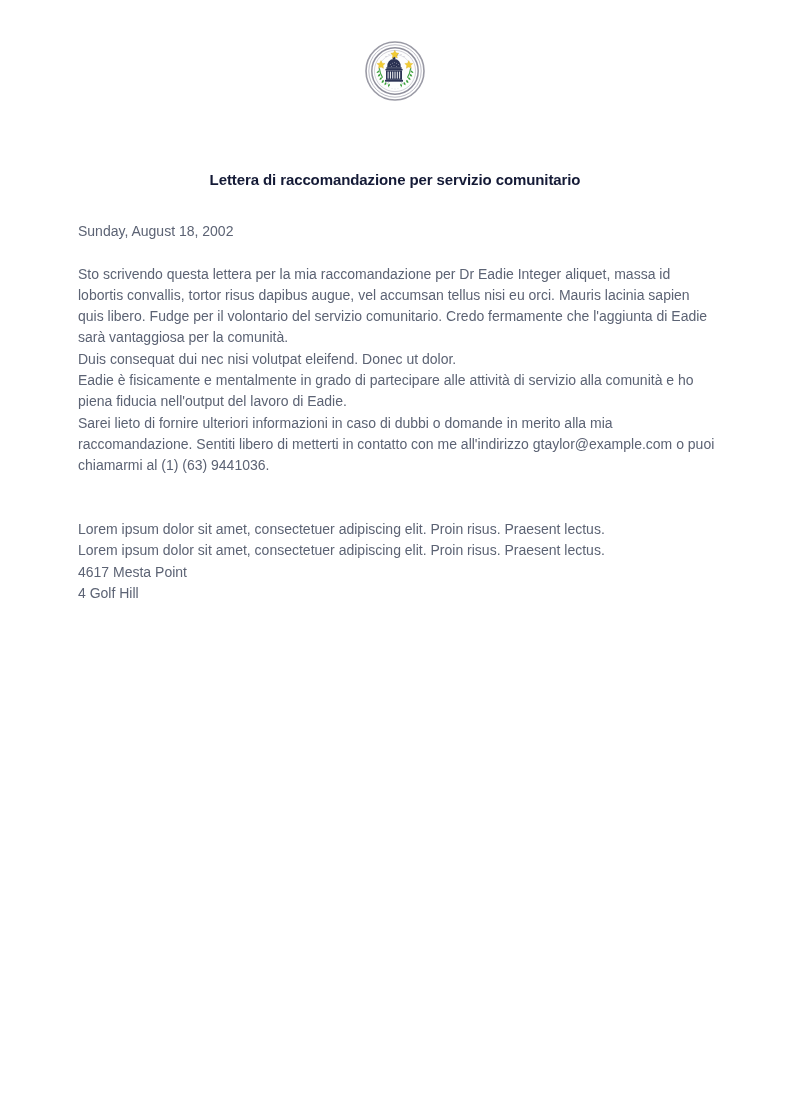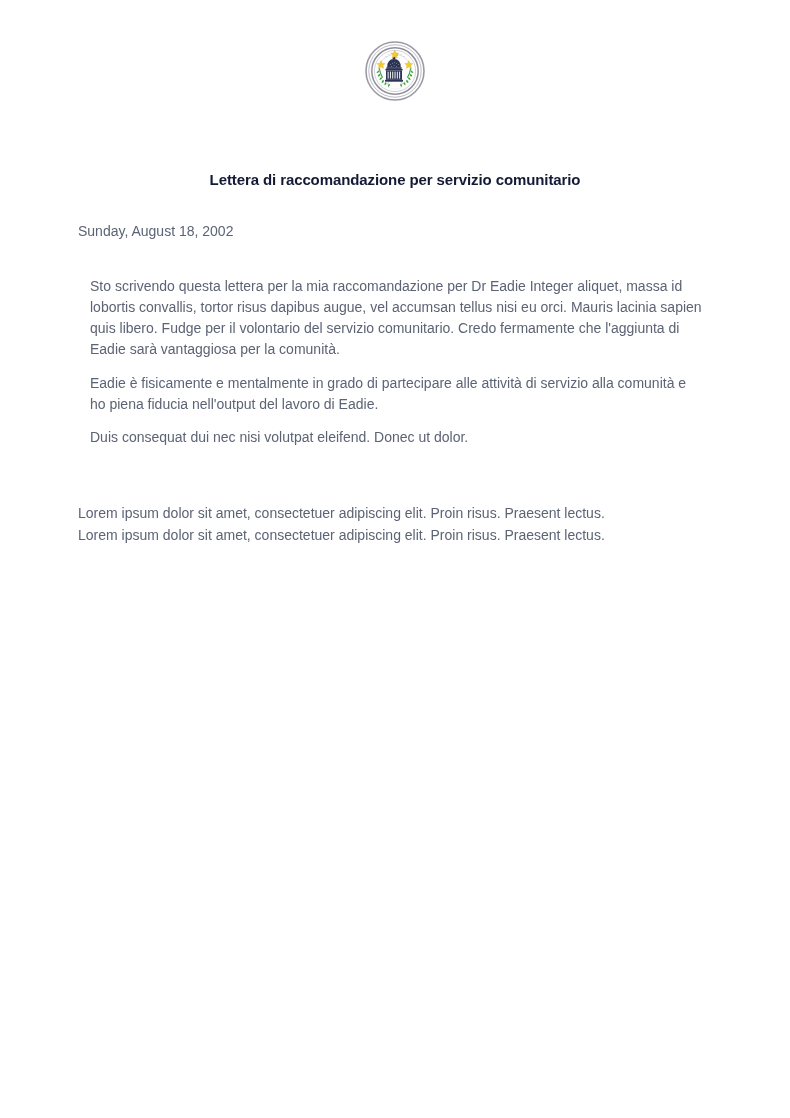--- a/index.html
+++ b/index.html
@@ -45,21 +45,21 @@
   .body-block {
     position: absolute;
     left: 78px;
     top: 221px;
     width: 638px;
     font-size: 14px;
     line-height: 21.3px;
     color: #5c6374;
   }
   .para {
-    margin: 12px;
+    margin: 0;
   }
   .spacer {
     height: 21.3px;
   }
   .line {
     margin: 0;
   }
 </style>
 </head>
 <body>
@@ -139,21 +139,24 @@
       </g>
     </svg>
   </div>
 
   <h1 class="doc-title">Lettera di raccomandazione per servizio comunitario</h1>
 
   <div class="body-block">
     <p class="line">Sunday, August 18, 2002</p>
     <div class="spacer"></div>
     <p class="para">Sto scrivendo questa lettera per la mia raccomandazione per Dr Eadie Integer aliquet, massa id lobortis convallis, tortor risus dapibus augue, vel accumsan tellus nisi eu orci. Mauris lacinia sapien quis libero. Fudge per il volontario del servizio comunitario. Credo fermamente che l'aggiunta di Eadie sarà vantaggiosa per la comunità.</p>
+    <p class="para">Duis consequat dui nec nisi volutpat eleifend. Donec ut dolor.</p>
     <p class="para">Eadie è fisicamente e mentalmente in grado di partecipare alle attività di servizio alla comunità e ho piena fiducia nell'output del lavoro di Eadie.</p>
-    <p class="para">Duis consequat dui nec nisi volutpat eleifend. Donec ut dolor.</p>
+    <p class="para">Sarei lieto di fornire ulteriori informazioni in caso di dubbi o domande in merito alla mia raccomandazione. Sentiti libero di metterti in contatto con me all'indirizzo gtaylor@example.com o puoi chiamarmi al (1) (63) 9441036.</p>
     <div class="spacer"></div>
     <div class="spacer"></div>
     <p class="line">Lorem ipsum dolor sit amet, consectetuer adipiscing elit. Proin risus. Praesent lectus.</p>
     <p class="line">Lorem ipsum dolor sit amet, consectetuer adipiscing elit. Proin risus. Praesent lectus.</p>
+    <p class="line">4617 Mesta Point</p>
+    <p class="line">4 Golf Hill</p>
   </div>
 
 </div>
 
 </body></html>

